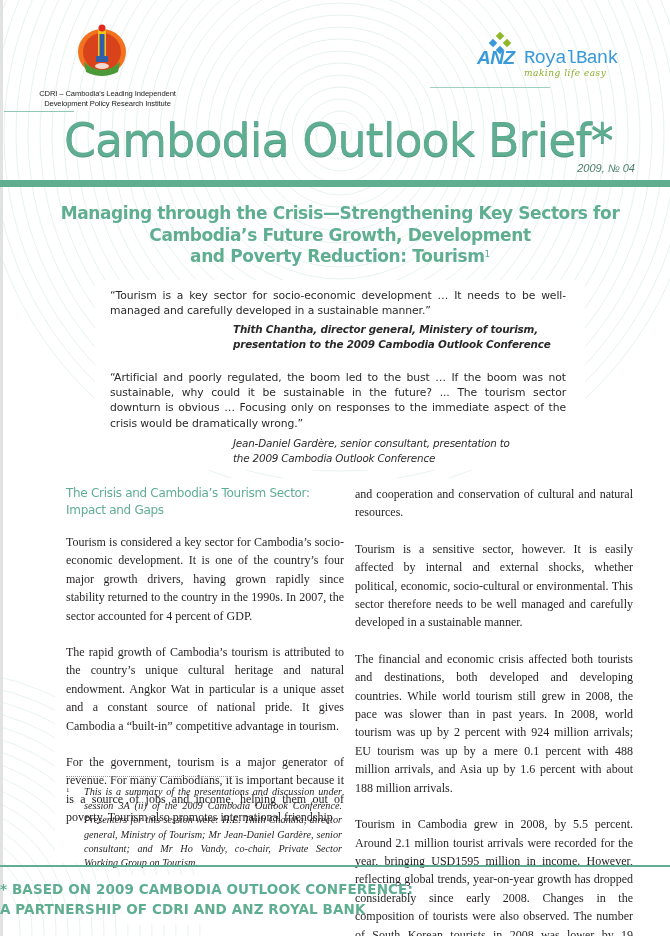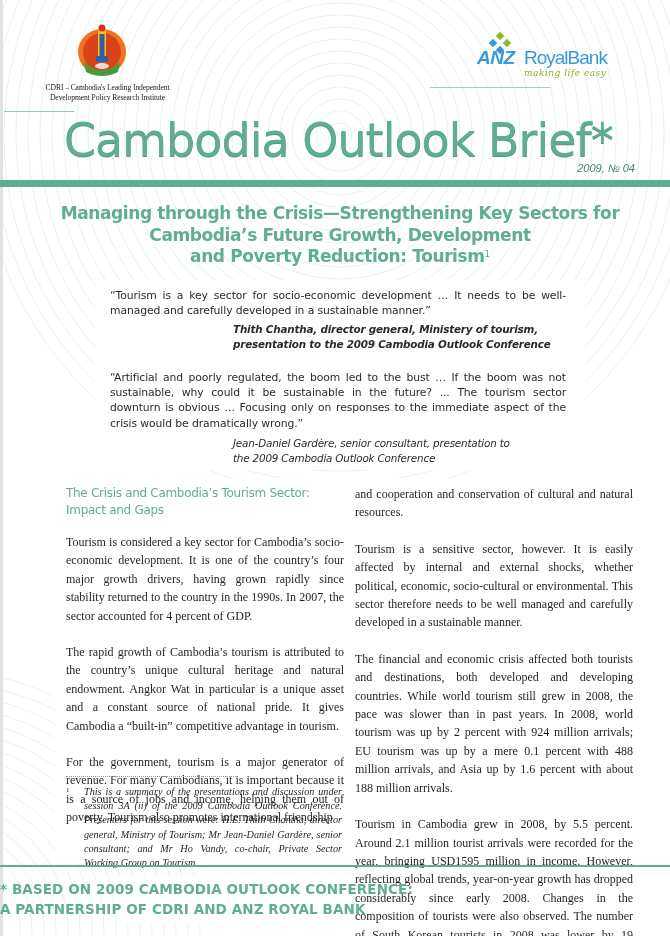--- a/index.html
+++ b/index.html
@@ -9,27 +9,27 @@
     font-family: "DejaVu Sans", sans-serif;
     color: #231f20;
   }
   .page { position: absolute; left: 0; top: 0; width: 670px; height: 936px; overflow: hidden; }
   .leftstrip { position: absolute; left: 0; top: 0; width: 3px; height: 936px; background: #e2e2e2; }
   .bg-arcs { position: absolute; left: 0; top: 0; width: 670px; height: 936px; pointer-events: none; }
 
   
   .cdri-logo { position: absolute; left: 74px; top: 22px; width: 56px; height: 56px; }
   .cdri-caption {
-    position: absolute; left: 20px; top: 83px; width: 175px; text-align: center;
-    font-family: Liberation Serif, serif; font-size: 7.6px; line-height: 10px; color: #222;
+    position: absolute; left: 20px; top: 89px; width: 175px; text-align: center;
+    font-family: Liberation Sans, sans-serif; font-size: 7.6px; line-height: 10px; color: #222;
     letter-spacing: -0.1px;
   }
   .anz-logo { position: absolute; left: 470px; top: 30px; width: 170px; height: 50px; }
   .anz-name {
-    position: absolute; left: 524px; top: 47px; font-family: Liberation Sans, sans-serif;
+    position: absolute; left: 524px; top: 47px; font-family: Liberation Mono, monospace;
     font-size: 19px; color: #3a9ad9; letter-spacing: -1px;
   }
   .anz-anz {
     position: absolute; left: 477px; top: 47px; font-family: "Liberation Sans", sans-serif;
     font-size: 19px; font-weight: bold; font-style: italic; color: #3a9ad9; letter-spacing: -0.5px; text-align: center;
   }
   .anz-tagline {
     position: absolute; left: 524px; top: 68px; font-family: "DejaVu Serif", serif;
     font-style: italic; font-size: 9px; color: #8fae2f; letter-spacing: 0.5px;
   }

